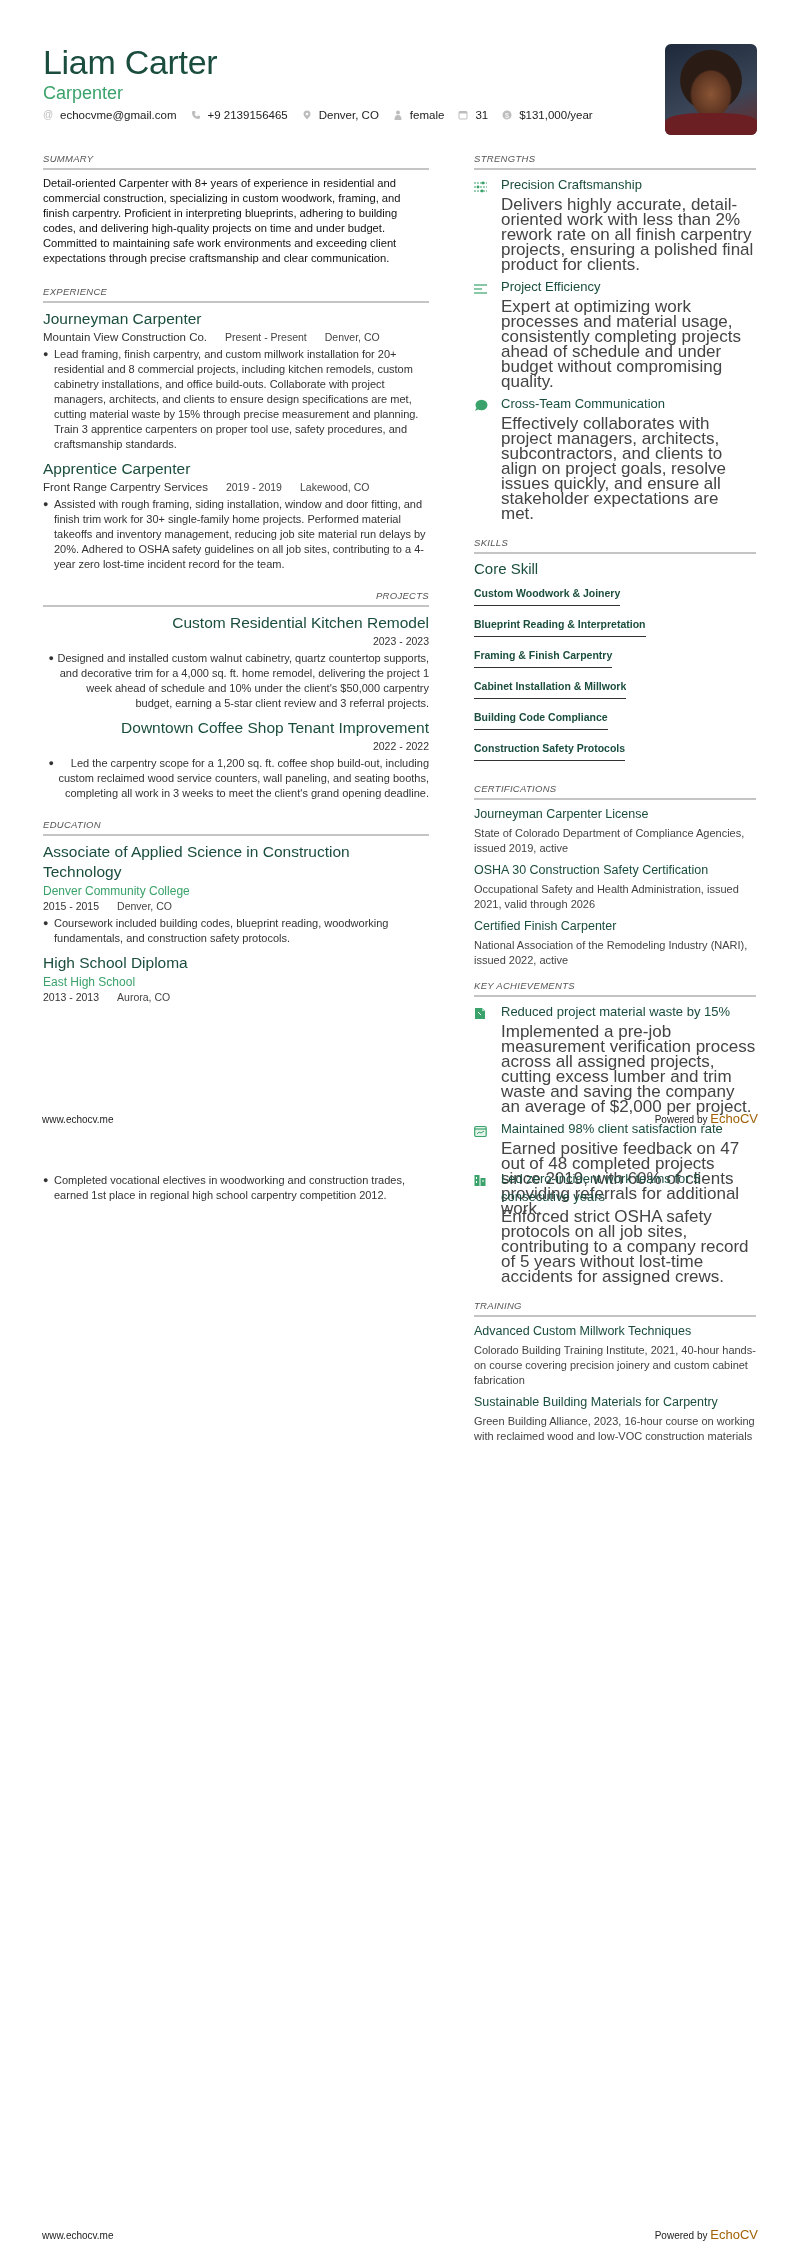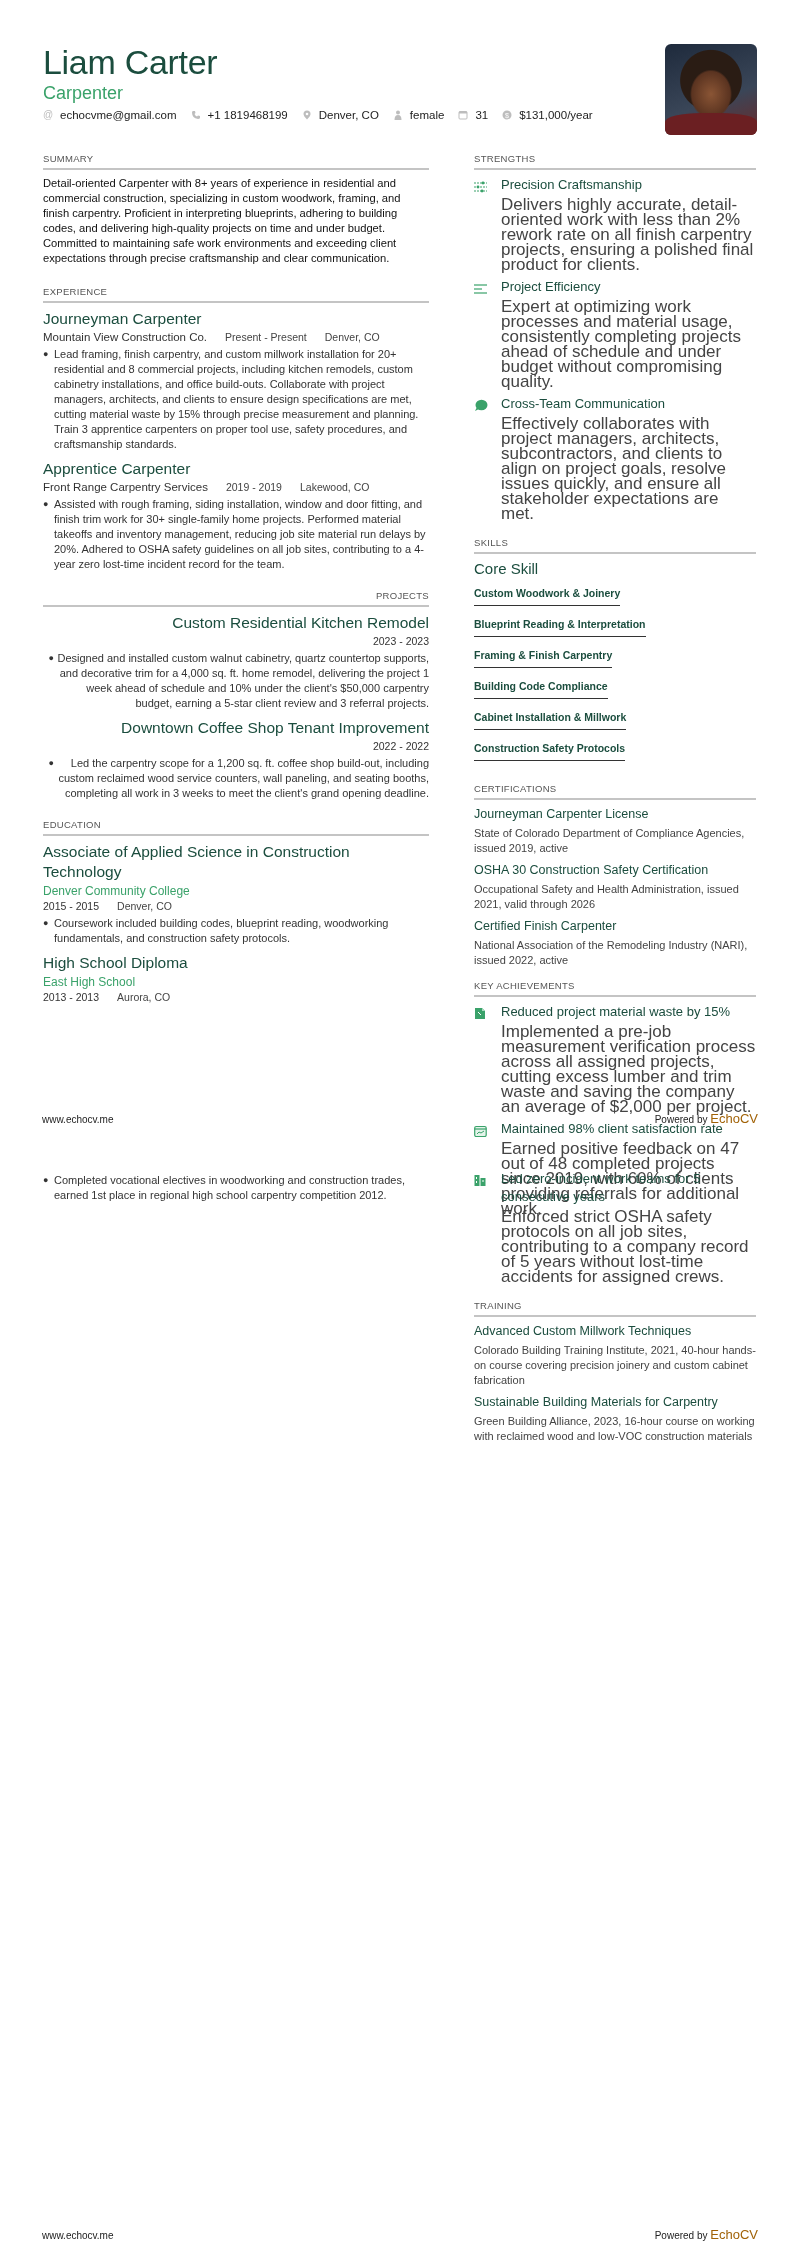--- a/index.html
+++ b/index.html
@@ -19,21 +19,21 @@
   .photo { position: absolute; left: 665px; top: 44px; width: 92px; height: 91px; border-radius: 6px; overflow: hidden;
            background: radial-gradient(ellipse 38% 45% at 50% 55%, #8a5535 0%, #5a3320 55%, transparent 60%),
                        radial-gradient(ellipse 55% 55% at 50% 40%, #2a1c14 0%, #2a1c14 60%, transparent 62%),
                        linear-gradient(160deg, #1e2a3c 0%, #3a4658 60%, #6a2a2a 100%); }
   .photo .shoulders { position: absolute; left: 0; bottom: 0; width: 100%; height: 22px; background: #6b1f22; border-radius: 40% 40% 0 0; }
 
   
   .left { position: absolute; left: 43px; width: 386px; }
   .right { position: absolute; left: 474px; width: 282px; }
 
-  .sec-title { font-size: 9.5px; color: #555; letter-spacing: 0.3px; text-transform: uppercase; padding-bottom: 4px; border-bottom: 2px solid #c4c4c4; margin-bottom: 6px; }
+  .sec-title { font-size: 9.5px; color: #555; letter-spacing: 0.3px; text-transform: uppercase; padding-bottom: 4px; border-bottom: 2px solid #c4c4c4; margin-bottom: 6px; font-style: italic; }
   .body-text { font-size: 11.2px; line-height: 15px; color: #111; }
 
   .item-title { font-size: 15.5px; color: #1b4d3e; line-height: 20px; }
   .item-sub { font-size: 11.5px; color: #333; display: flex; align-items: baseline; margin-top: 2px; }
   .item-sub .meta { font-size: 10.5px; color: #444; margin-left: 18px; }
   .item-sub .meta2 { font-size: 10.5px; color: #444; margin-left: 18px; }
   .dates { font-size: 10.5px; color: #333; margin-top: 2px; }
   .bullet { display: flex; font-size: 11px; line-height: 15px; color: #333; margin-top: 4px; }
   .bullet .dot { width: 11px; flex: none; font-size: 9px; }
   .green-sub { font-size: 12px; color: #3aa26a; margin-top: 2px; }
@@ -65,21 +65,21 @@
     <div class="contact">
       <span class="cicon">@</span>
       <span>echocvme@gmail.com</span>
     </div>
     <div class="contact">
       <span class="cicon">
         <svg width="10" height="10" viewBox="0 0 10 10">
             <path d="M2 1 L4 1 L4.5 3 L3.5 4 Q4.5 6 6 6.5 L7 5.5 L9 6 L9 8 Q8.5 9 7 9 Q1 8 1 2.5 Q1 1.2 2 1Z" fill="#bdbdbd"></path>
           </svg>
       </span>
-      <span>+1 1819468199</span>
+      <span>+9 2139156465</span>
     </div>
     <div class="contact">
       <span class="cicon">
         <svg width="10" height="10" viewBox="0 0 10 10">
             <path d="M5 0.5 Q8.5 0.5 8.5 4 Q8.5 6 5 9.5 Q1.5 6 1.5 4 Q1.5 0.5 5 0.5Z" fill="#bdbdbd"></path>
             <circle cx="5" cy="4" r="1.3" fill="#fff"></circle>
           </svg>
       </span>
       <span>Denver, CO</span>
     </div>
@@ -256,22 +256,22 @@
       </div>
     </section>
 
     <section style="margin-top:16px;">
       <div class="sec-title">SKILLS</div>
       <div class="core-skill">Core Skill</div>
       <div>
         <div><span class="skill">Custom Woodwork &amp; Joinery</span></div>
         <div><span class="skill">Blueprint Reading &amp; Interpretation</span></div>
         <div><span class="skill">Framing &amp; Finish Carpentry</span></div>
+        <div><span class="skill">Cabinet Installation &amp; Millwork</span></div>
         <div><span class="skill">Building Code Compliance</span></div>
-        <div><span class="skill">Cabinet Installation &amp; Millwork</span></div>
         <div><span class="skill">Construction Safety Protocols</span></div>
       </div>
     </section>
 
     <section style="margin-top:14px;">
       <div class="sec-title">CERTIFICATIONS</div>
       <div>
         <div class="cert-title">Journeyman Carpenter License</div>
         <div class="cert-desc">State of Colorado Department of Compliance Agencies, issued 2019, active</div>
       </div>

